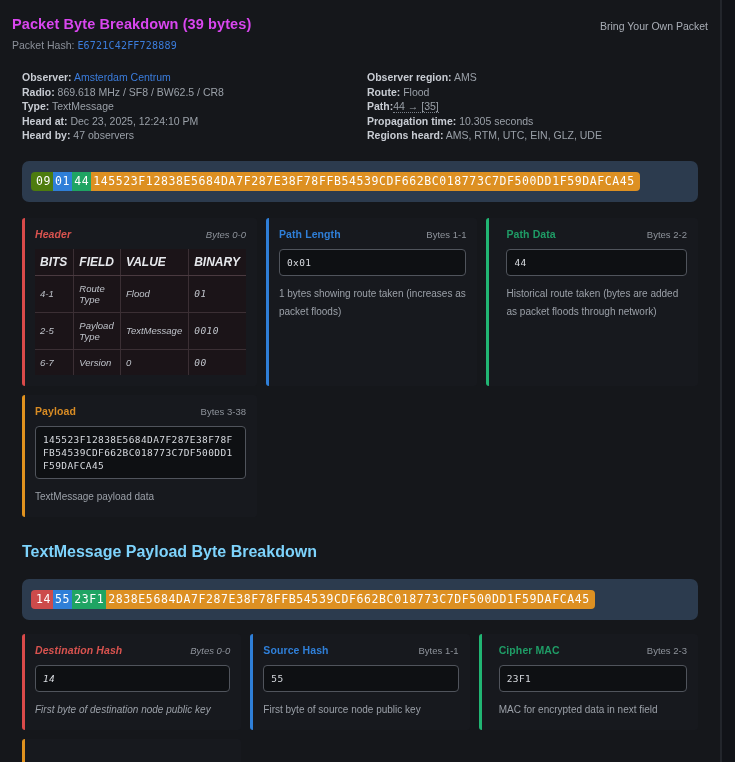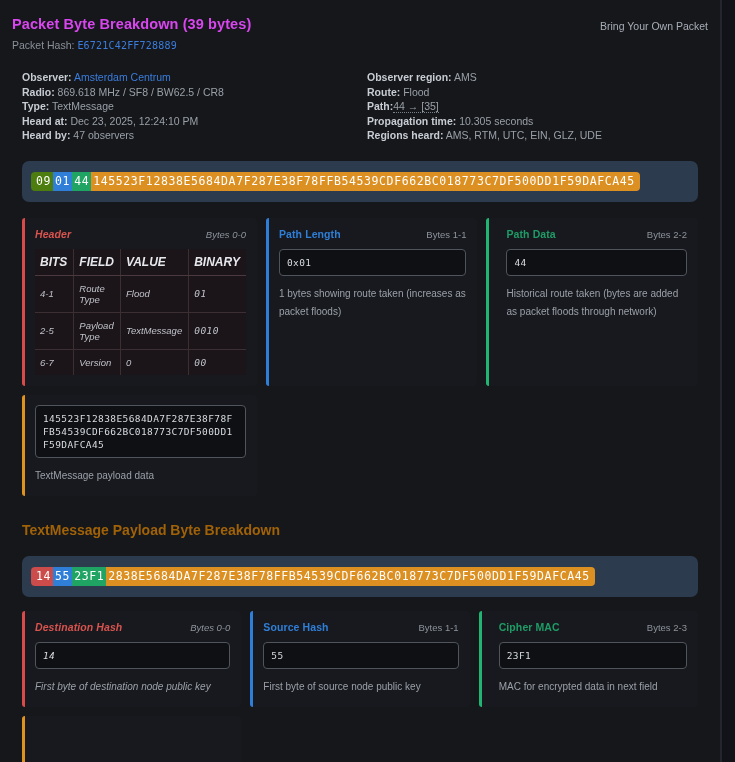--- a/index.html
+++ b/index.html
@@ -147,21 +147,21 @@
   .bits-table th:last-child, .bits-table td:last-child { border-right: none; }
   .bits-table tr:last-child td { border-bottom: none; }
   .bin {
     font-family: "DejaVu Sans Mono", monospace;
     font-size: 8.5px; color: #d06a86; letter-spacing: .5px;
   }
 
   
   .section-title {
     margin: 26px 10px 0 10px;
-    font-size: 14px; font-weight: bold; color: #a16207;
+    font-size: 16px; font-weight: bold; color: #7dd3fc;
   }
   .cards.second { margin-top: 14px; }
 </style>
 </head>
 <body>
 
 <div id="root">
   <div class="panel">
 
     <div class="topbar">
@@ -244,20 +244,24 @@
         </div>
         <div class="card acc-green">
           <div class="card-head">
             <span class="card-title">Path Data</span>
             <span class="card-bytes">Bytes 2-2</span>
           </div>
           <div class="hexbox">44</div>
           <div class="card-desc">Historical route taken (bytes are added as packet floods through network)</div>
         </div>
         <div class="card acc-orange">
+          <div class="card-head">
+            <span class="card-title">Payload</span>
+            <span class="card-bytes">Bytes 3-38</span>
+          </div>
           <div class="hexbox">145523F12838E5684DA7F287E38F78FFB54539CDF662BC018773C7DF500DD1F59DAFCA45</div>
           <div class="card-desc">TextMessage payload data</div>
         </div>
       </div>
 
     <div class="section-title">TextMessage Payload Byte Breakdown</div>
 
     <div class="strip" id="strip-payload">
         <span class="seg first" style="background: rgb(204, 75, 75);">14</span>
         <span class="seg" style="background: rgb(47, 127, 216);">55</span>

